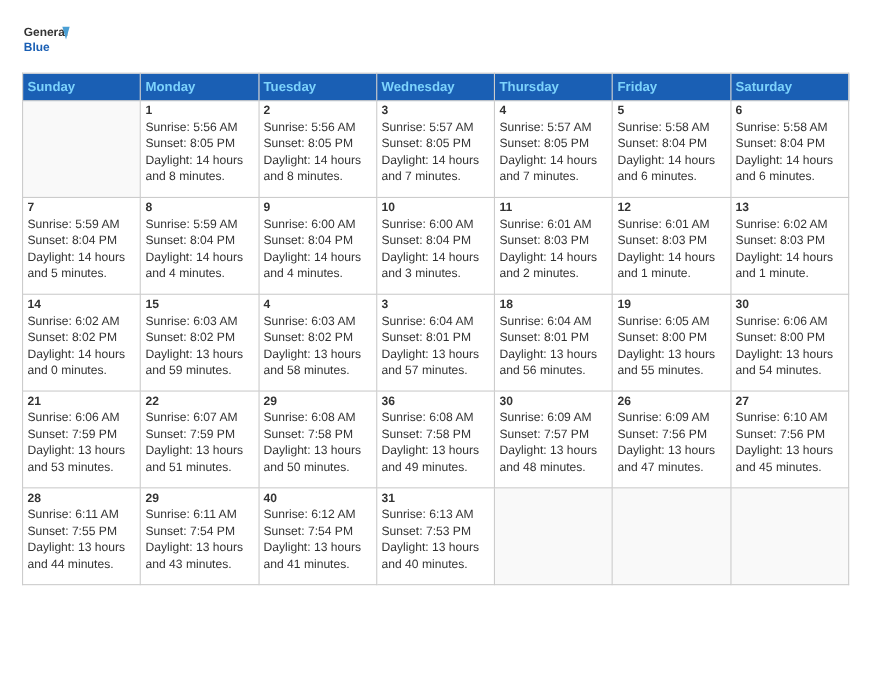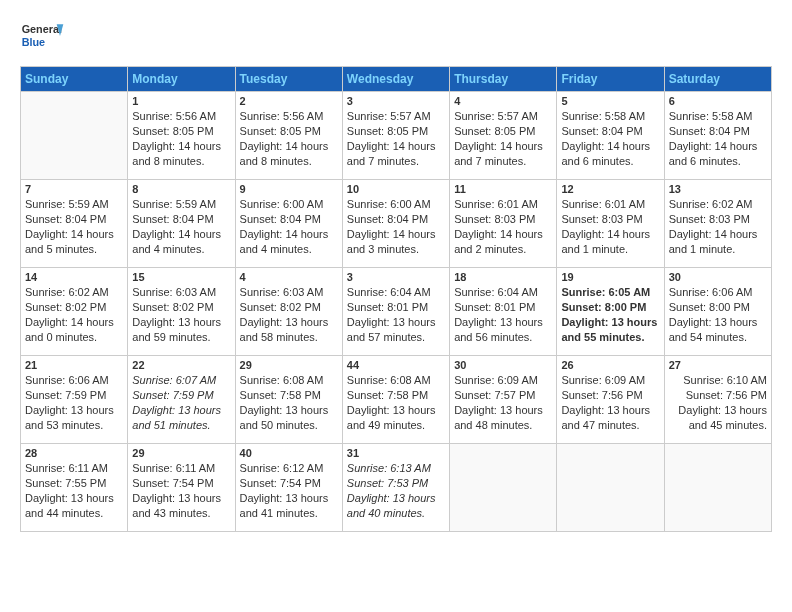--- a/index.html
+++ b/index.html
@@ -243,21 +243,21 @@
           </td>
           <td>
             <span class="day-num">18</span>
             <div class="cell-info" style="white-space: pre-line;">Sunrise: 6:04 AM
 Sunset: 8:01 PM
 Daylight: 13 hours
 and 56 minutes.</div>
           </td>
           <td>
             <span class="day-num">19</span>
-            <div class="cell-info" style="white-space: pre-line; font-weight: bold;">Sunrise: 6:05 AM
+            <div class="cell-info" style="white-space: pre-line;">Sunrise: 6:05 AM
 Sunset: 8:00 PM
 Daylight: 13 hours
 and 55 minutes.</div>
           </td>
           <td>
             <span class="day-num">30</span>
             <div class="cell-info" style="white-space: pre-line;">Sunrise: 6:06 AM
 Sunset: 8:00 PM
 Daylight: 13 hours
 and 54 minutes.</div>
@@ -266,34 +266,34 @@
         <tr>
           <td>
             <span class="day-num">21</span>
             <div class="cell-info" style="white-space: pre-line;">Sunrise: 6:06 AM
 Sunset: 7:59 PM
 Daylight: 13 hours
 and 53 minutes.</div>
           </td>
           <td>
             <span class="day-num">22</span>
-            <div class="cell-info" style="white-space: pre-line; font-style: italic;">Sunrise: 6:07 AM
+            <div class="cell-info" style="white-space: pre-line;">Sunrise: 6:07 AM
 Sunset: 7:59 PM
 Daylight: 13 hours
 and 51 minutes.</div>
           </td>
           <td>
             <span class="day-num">29</span>
             <div class="cell-info" style="white-space: pre-line;">Sunrise: 6:08 AM
 Sunset: 7:58 PM
 Daylight: 13 hours
 and 50 minutes.</div>
           </td>
           <td>
-            <span class="day-num">44</span>
+            <span class="day-num">36</span>
             <div class="cell-info" style="white-space: pre-line;">Sunrise: 6:08 AM
 Sunset: 7:58 PM
 Daylight: 13 hours
 and 49 minutes.</div>
           </td>
           <td>
             <span class="day-num">30</span>
             <div class="cell-info" style="white-space: pre-line;">Sunrise: 6:09 AM
 Sunset: 7:57 PM
 Daylight: 13 hours
@@ -301,21 +301,21 @@
           </td>
           <td>
             <span class="day-num">26</span>
             <div class="cell-info" style="white-space: pre-line;">Sunrise: 6:09 AM
 Sunset: 7:56 PM
 Daylight: 13 hours
 and 47 minutes.</div>
           </td>
           <td>
             <span class="day-num">27</span>
-            <div class="cell-info" style="white-space: pre-line; text-align: right;">Sunrise: 6:10 AM
+            <div class="cell-info" style="white-space: pre-line;">Sunrise: 6:10 AM
 Sunset: 7:56 PM
 Daylight: 13 hours
 and 45 minutes.</div>
           </td>
         </tr>
         <tr>
           <td>
             <span class="day-num">28</span>
             <div class="cell-info" style="white-space: pre-line;">Sunrise: 6:11 AM
 Sunset: 7:55 PM
@@ -331,21 +331,21 @@
           </td>
           <td>
             <span class="day-num">40</span>
             <div class="cell-info" style="white-space: pre-line;">Sunrise: 6:12 AM
 Sunset: 7:54 PM
 Daylight: 13 hours
 and 41 minutes.</div>
           </td>
           <td>
             <span class="day-num">31</span>
-            <div class="cell-info" style="white-space: pre-line; font-style: italic;">Sunrise: 6:13 AM
+            <div class="cell-info" style="white-space: pre-line;">Sunrise: 6:13 AM
 Sunset: 7:53 PM
 Daylight: 13 hours
 and 40 minutes.</div>
           </td>
           <td class="empty"></td>
           <td class="empty"></td>
           <td class="empty"></td>
         </tr>
       </tbody>
   </table>

